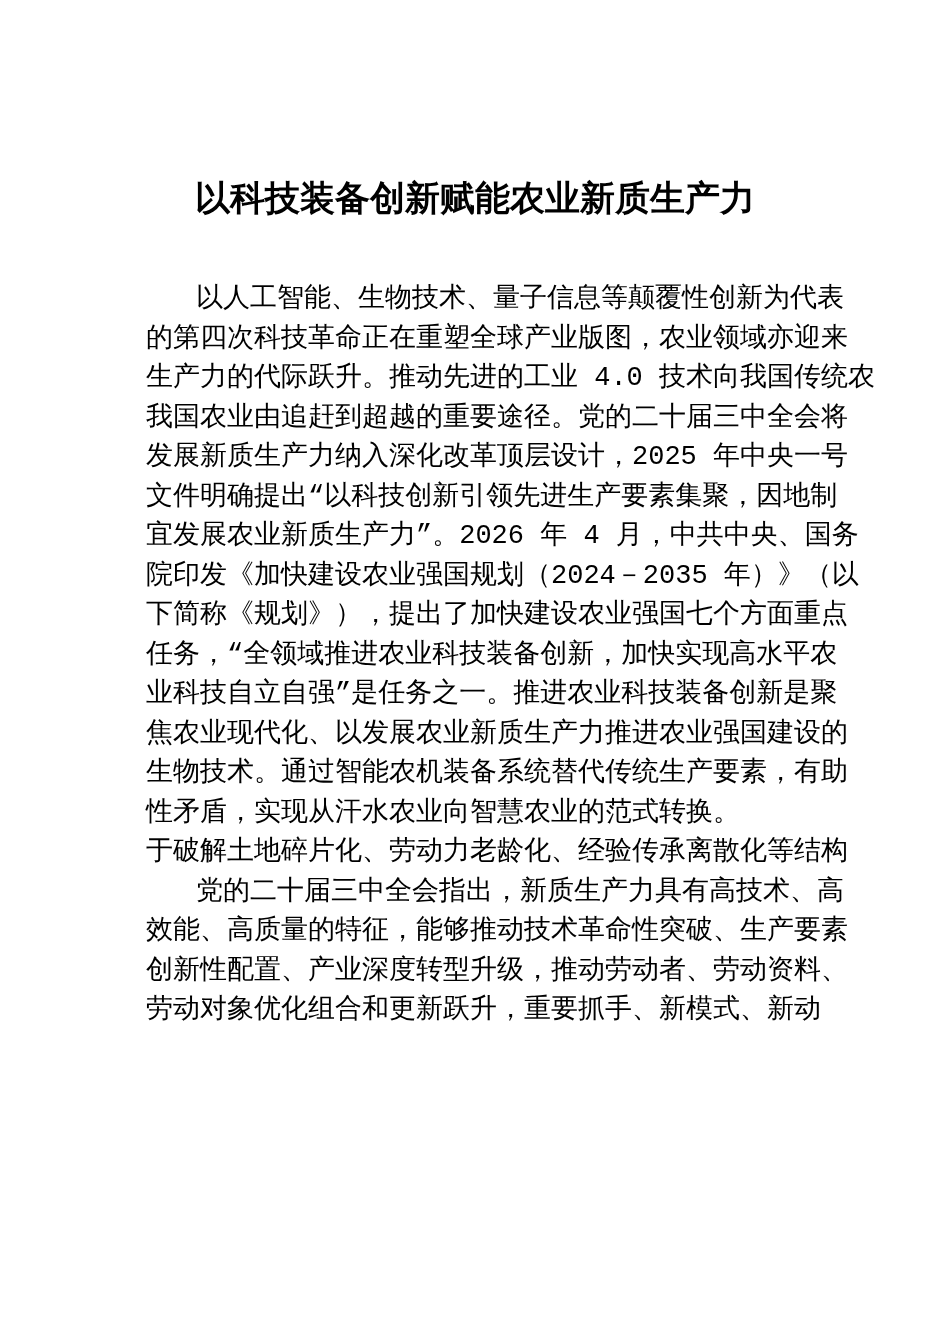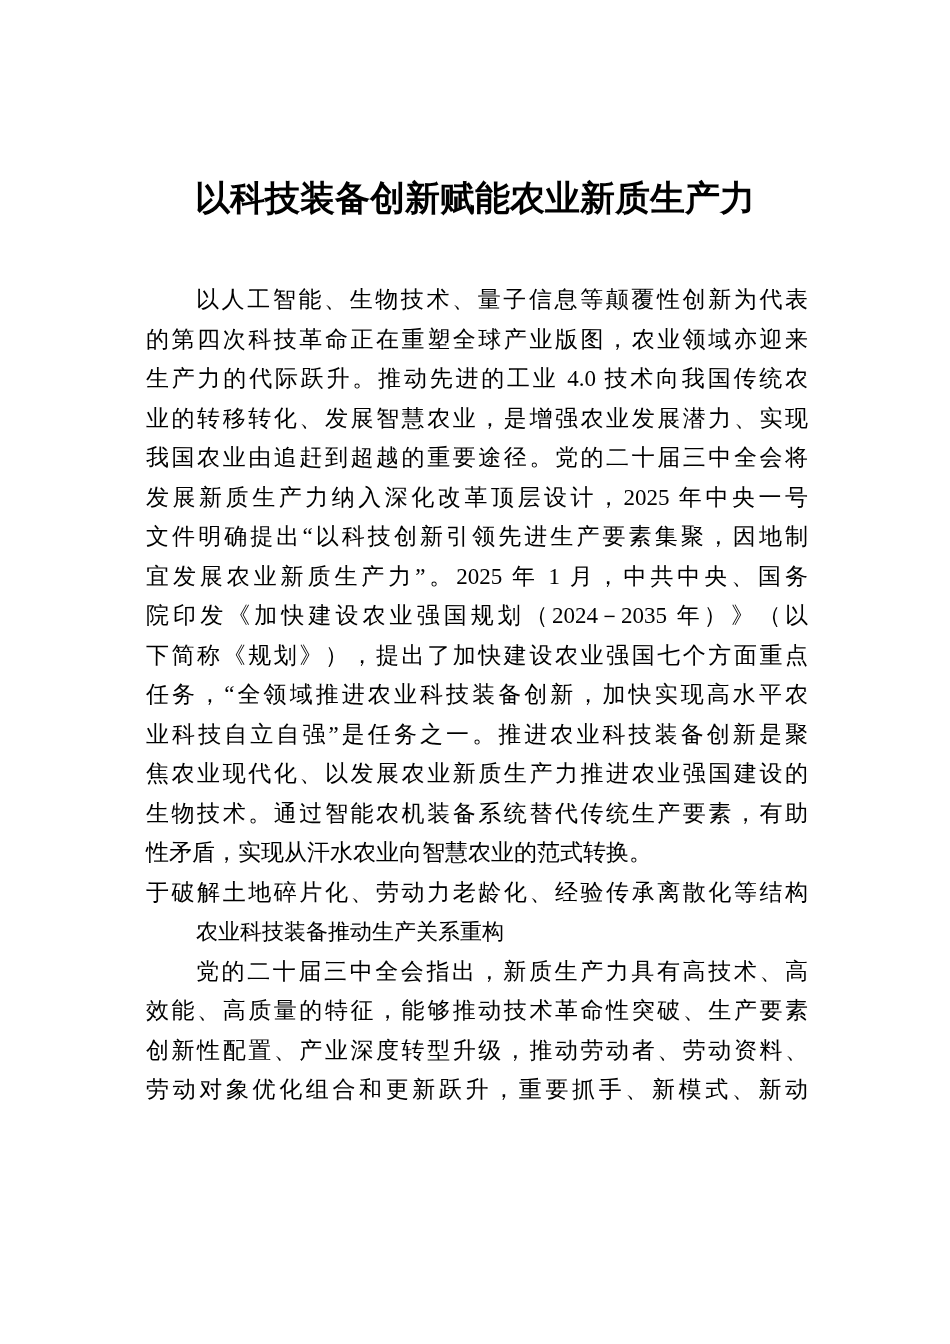--- a/index.html
+++ b/index.html
@@ -38,25 +38,25 @@
     .body-text {
       position: absolute;
       left: 146px;
       width: 662px;
       top: 280px;
     }
     .line {
       display: block;
       height: 39.5px;
       line-height: 39.5px;
-      font-size: 23px;
+      font-size: 27px;
       white-space: nowrap;
       text-align: justify;
       text-align-last: justify;
-      font-family: Liberation Serif, serif;
+      font-family: Liberation Mono, monospace;
     }
     .line.indent {
       padding-left: 50px;
     }
     .line.last {
       text-align-last: left;
     }
     .heading {
       display: block;
       height: 39.5px;
@@ -74,36 +74,34 @@
 <div class="page">
 
   <h1 class="title">以科技装备创新赋能农业新质生产力</h1>
 
   <div class="body-text">
 
     <div>
       <span class="line indent">以人工智能、生物技术、量子信息等颠覆性创新为代表</span>
       <span class="line">的第四次科技革命正在重塑全球产业版图，农业领域亦迎来</span>
       <span class="line">生产力的代际跃升。推动先进的工业 4.0 技术向我国传统农</span>
-      <span class="line">业的转移转化、发展智慧农业，是增强农业发展潜力、实现</span>
       <span class="line">我国农业由追赶到超越的重要途径。党的二十届三中全会将</span>
       <span class="line">发展新质生产力纳入深化改革顶层设计，2025 年中央一号</span>
       <span class="line">文件明确提出“以科技创新引领先进生产要素集聚，因地制</span>
-      <span class="line">宜发展农业新质生产力”。2025 年 1 月，中共中央、国务</span>
+      <span class="line">宜发展农业新质生产力”。2026 年 4 月，中共中央、国务</span>
       <span class="line">院印发《加快建设农业强国规划（2024－2035 年）》（以</span>
       <span class="line">下简称《规划》），提出了加快建设农业强国七个方面重点</span>
       <span class="line">任务，“全领域推进农业科技装备创新，加快实现高水平农</span>
       <span class="line">业科技自立自强”是任务之一。推进农业科技装备创新是聚</span>
       <span class="line">焦农业现代化、以发展农业新质生产力推进农业强国建设的</span>
       <span class="line">生物技术。通过智能农机装备系统替代传统生产要素，有助</span>
       <span class="line last">性矛盾，实现从汗水农业向智慧农业的范式转换。</span>
       <span class="line">于破解土地碎片化、劳动力老龄化、经验传承离散化等结构</span>
     </div>
 
-    <h2 class="heading" style="margin:0;">农业科技装备推动生产关系重构</h2>
 
     <div>
       <span class="line indent">党的二十届三中全会指出，新质生产力具有高技术、高</span>
       <span class="line">效能、高质量的特征，能够推动技术革命性突破、生产要素</span>
       <span class="line">创新性配置、产业深度转型升级，推动劳动者、劳动资料、</span>
       <span class="line">劳动对象优化组合和更新跃升，重要抓手、新模式、新动</span>
     </div>
 
   </div>
 </div>

